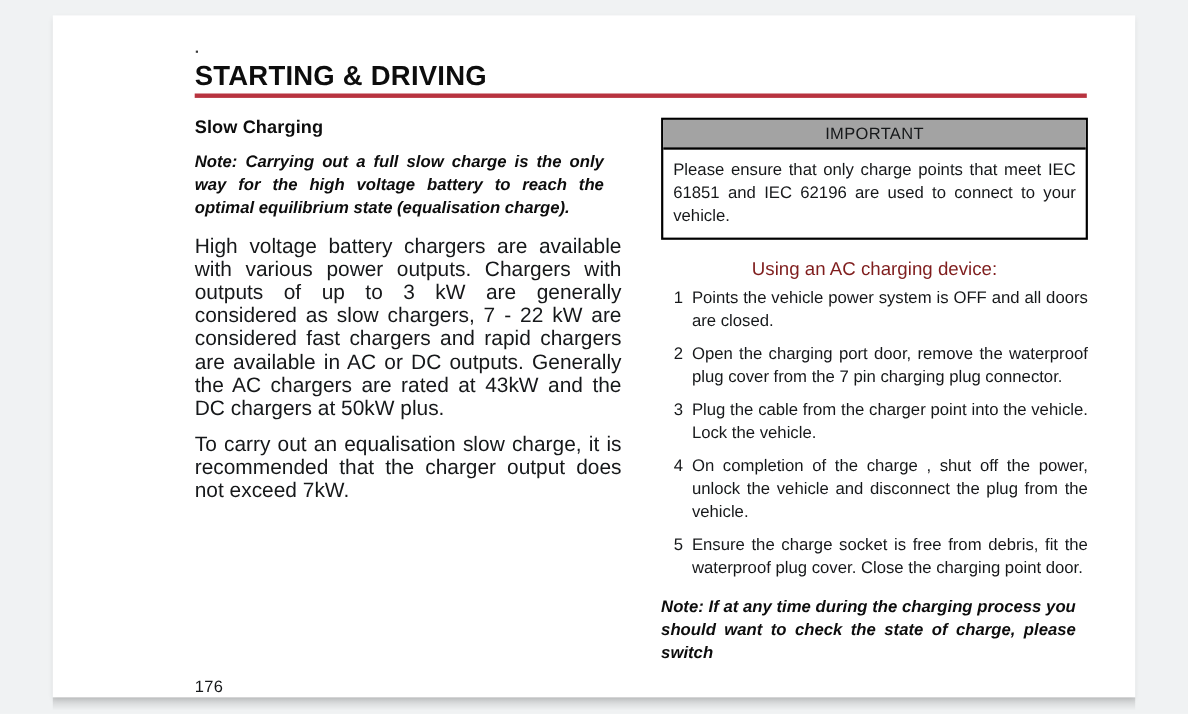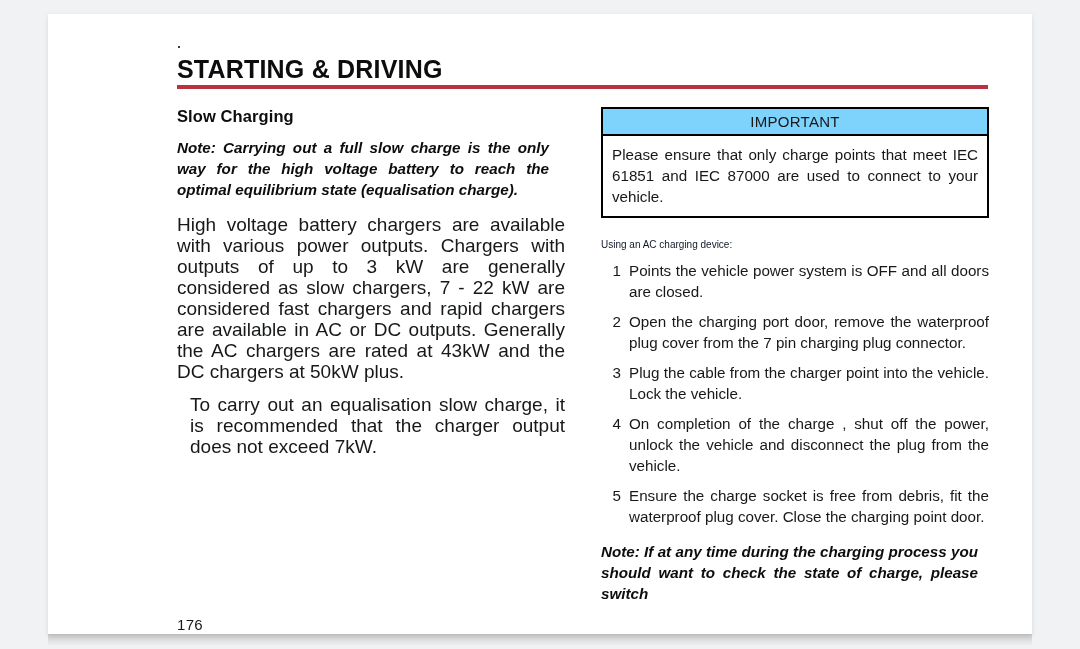--- a/index.html
+++ b/index.html
@@ -95,62 +95,63 @@
   }
 
   
   .body-para {
     font-size: 19px;
     line-height: 21px;
     color: #16181a;
     text-align: justify;
     margin: 0 0 12px 0;
   }
-  .body-para.last { margin-bottom: 0; margin-left: 13px; }
+  .body-para.last { margin-bottom: 0; }
 
   .note-para {
     font-size: 15.2px;
     line-height: 21px;
     color: #0d0d0d;
     font-weight: bold;
     font-style: italic;
     text-align: justify;
     margin: 0 16px 14px 0;
   }
 
   
   .important-box {
     border: 2px solid #000000;
     margin: 0 0 16px 0;
     background: #ffffff;
   }
   .important-header {
-    background: #7dd3fc;
+    background: #a3a3a3;
     border-bottom: 2px solid #000000;
     text-align: center;
     font-size: 15px;
     line-height: 25px;
     height: 25px;
     color: #16181a;
     letter-spacing: 0.3px;
   }
   .important-body {
     padding: 8px 9px 9px 9px;
     font-size: 15.2px;
     line-height: 21px;
     color: #16181a;
     text-align: justify;
   }
 
   
   .list-intro {
-    font-size: 10px;
-    line-height: 21px;
-    color: #0f172a;
+    font-size: 17px;
+    line-height: 21px;
+    color: #7f1d1d;
     margin: 0 0 5px 0;
+    text-align: center;
   }
 
   
   .num-list {
     margin: 0 0 10px 0;
     padding: 0;
     list-style: none;
   }
   .num-item {
     position: relative;
@@ -218,21 +219,21 @@
 
       <p class="body-para last">To carry out an equalisation slow charge, it is recommended that the charger output does not exceed 7kW.</p>
 
     </div>
 
     <div class="col-right">
 
 
       <div class="important-box">
         <div class="important-header">IMPORTANT</div>
-        <div class="important-body">Please ensure that only charge points that meet IEC 61851 and IEC 87000 are used to connect to your vehicle.</div>
+        <div class="important-body">Please ensure that only charge points that meet IEC 61851 and IEC 62196 are used to connect to your vehicle.</div>
       </div>
 
       <p class="list-intro">Using an AC charging device:</p>
 
       <ol class="num-list">
 
         <li class="num-item">
           <span class="num-marker">1</span>
           <span>Points the vehicle power system is OFF and all doors are closed.</span>
         </li>

